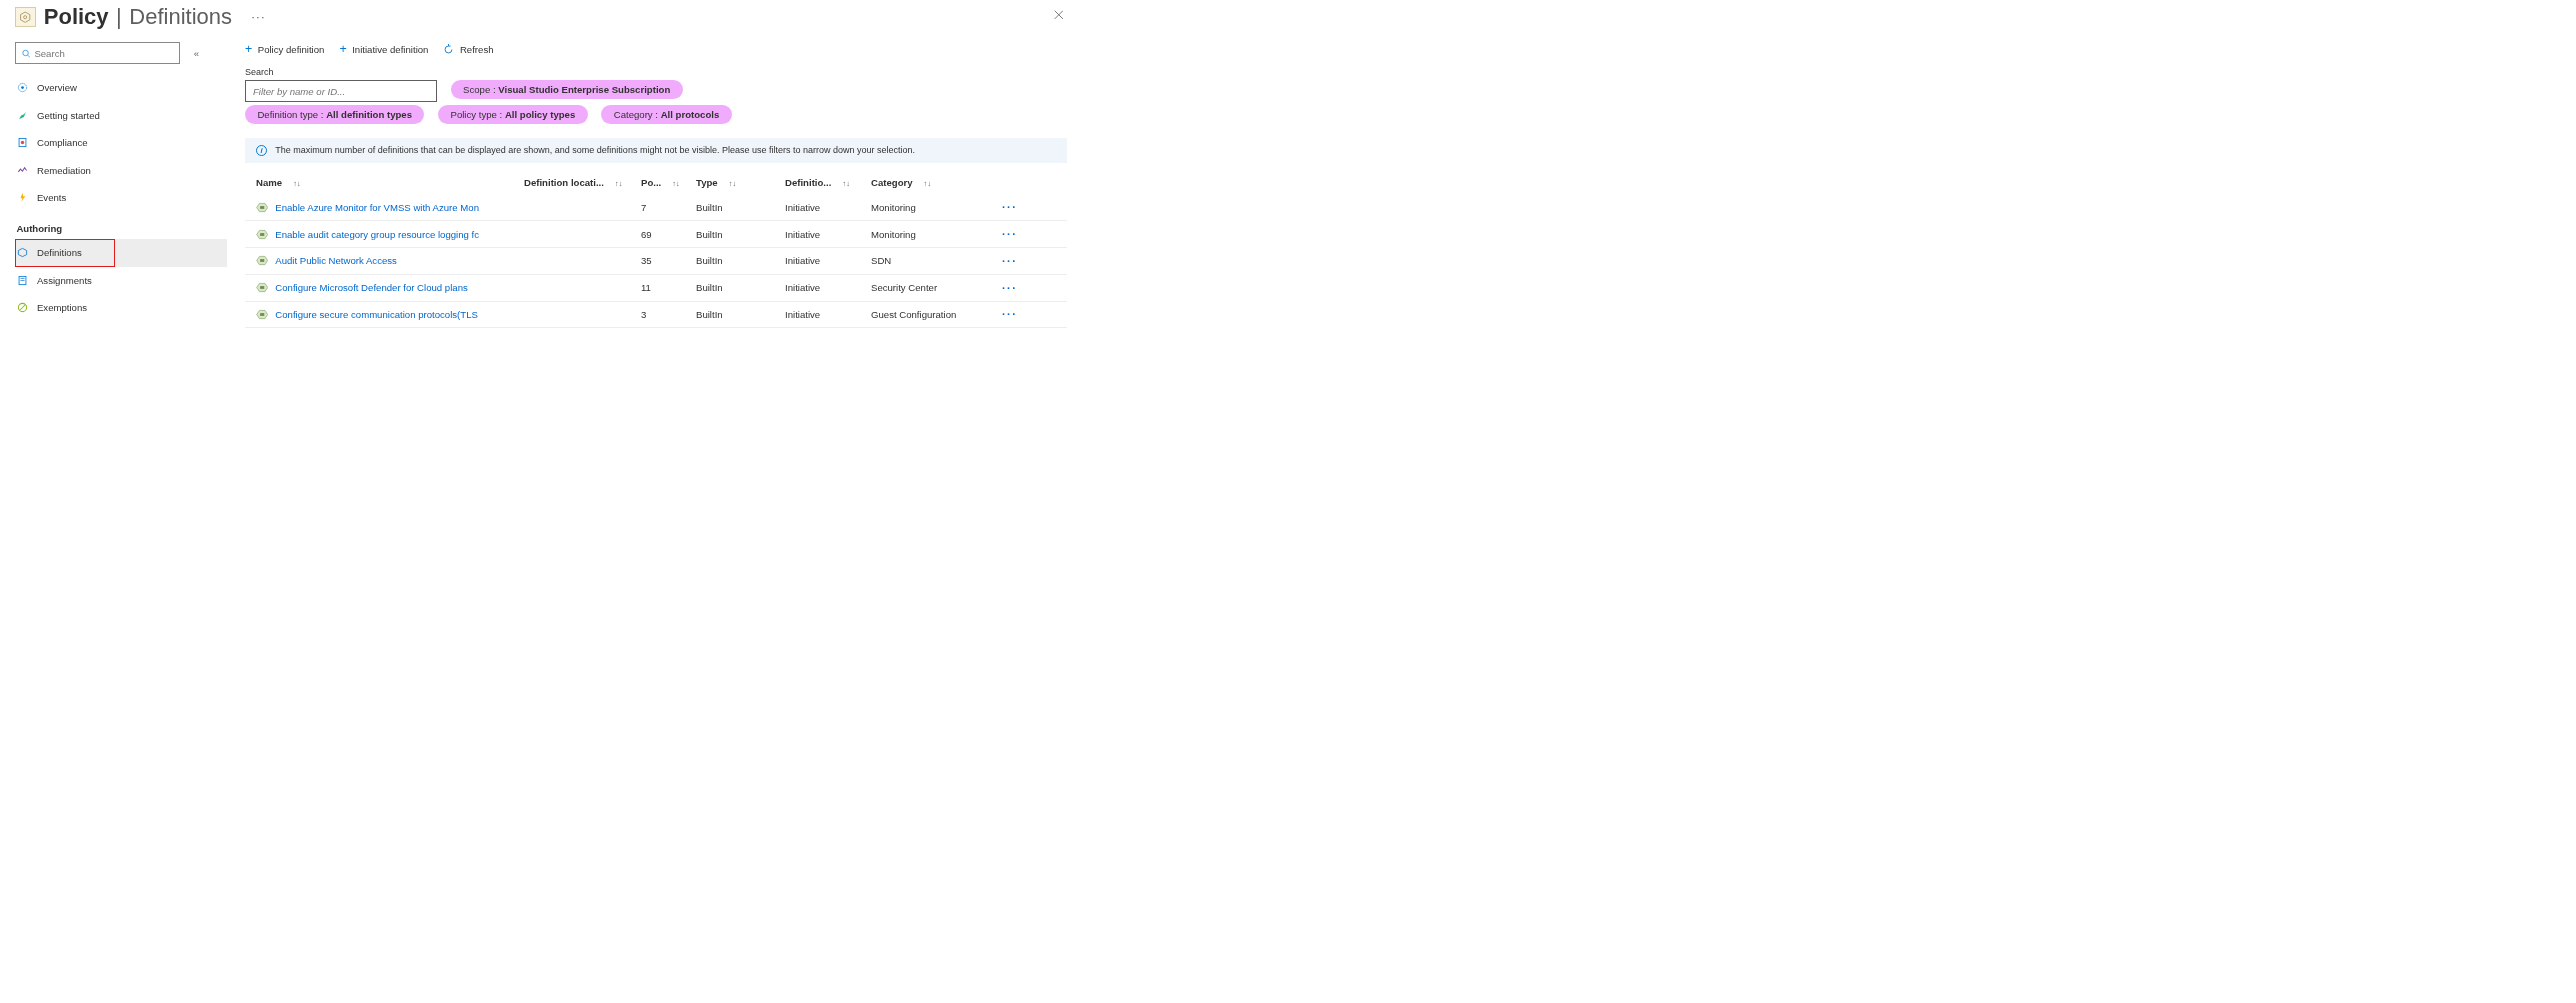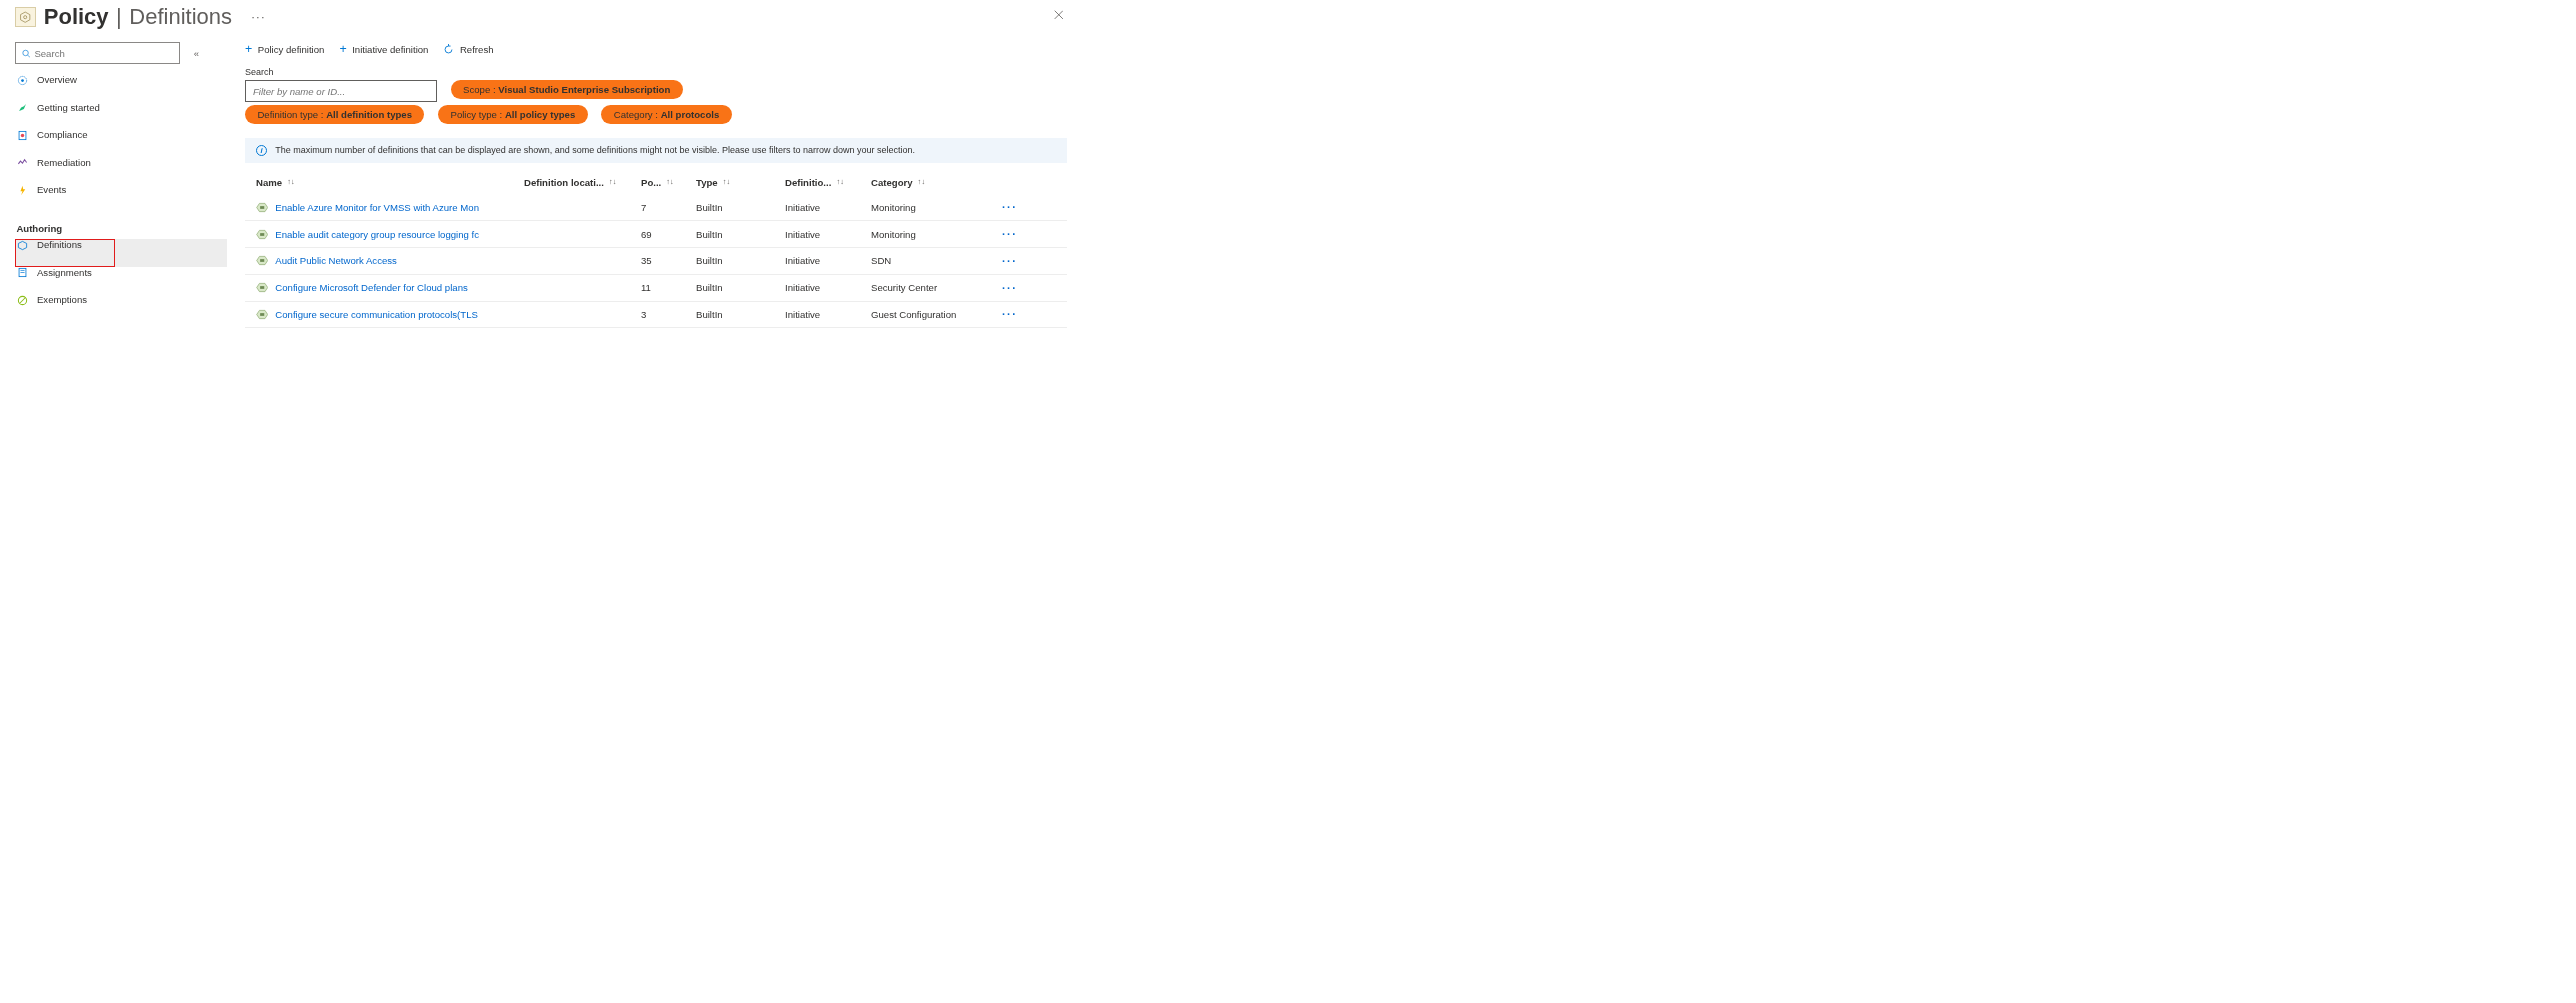--- a/index.html
+++ b/index.html
@@ -74,21 +74,21 @@
     color: #605e5c;
   }
   .search-box input {
     border: none; outline: none; width: 100%;
     font-size: 9.6px;
   }
   .collapse-chevron {
     color: #605e5c; font-size: 9.6px; cursor: pointer;
   }
   .nav-item {
-    display: flex; 
+    display: flex; align-items: center;
     height: 27.5px;
     padding-left: 1.4px;
     gap: 8.2px;
     font-size: 9.6px;
     cursor: pointer;
     width: 212px;
   }
   .nav-item .ico { width: 12.4px; height:12.4px; display:flex;align-items:center;justify-content:center; }
   .nav-item.selected {
     background: #ededed;
@@ -129,21 +129,21 @@
   .toolbar .tbtn .refresh { color:#0078d4; }
   .search-label { font-size:9px; color:#323130; margin-bottom:2.7px; }
   .filter-row { display:flex; gap:13.7px; align-items:flex-start; flex-wrap:wrap; margin-bottom:3px; }
   .filter-input {
     border:0.7px solid #605e5c; height:22px; width:192px;
     padding:0 6.9px; font-size:9.6px; color:#605e5c;
     font-style: italic;
   }
   .filter-input::placeholder { font-style: italic; color:#767676; }
   .pill {
-    background:#f97316;
+    background:#f0abfc;
     border-radius: 13.7px;
     padding: 4.1px 12.4px;
     font-size:9.6px;
     cursor: pointer;
     white-space: nowrap;
   }
   .pill .plabel { color:#323130; }
   .pill .pval { font-weight:600; color:#323130; }
   .pill-row2 { display:flex; gap:13.7px; margin-bottom:13.7px; flex-wrap:wrap; }
   .info-banner {
@@ -163,21 +163,21 @@
   .tbl { width:100%; }
   .thead, .trow {
     display:grid;
     grid-template-columns: 268px 117px 55px 89px 86px 131px 27.5px;
     align-items:center;
     padding: 6.9px 11px;
     border-bottom: 0.7px solid #ededed;
     font-size: 9.6px;
   }
   .thead { font-weight:600; border-bottom: none; padding-top:9.6px; padding-bottom:6.9px;}
-  .thead .th { display:flex; align-items:flex-start; gap:5px; cursor:pointer; white-space:nowrap; overflow:hidden; text-overflow:ellipsis;}
+  .thead .th { display:flex; align-items:flex-end; gap:11px; cursor:pointer; white-space:nowrap; overflow:hidden; text-overflow:ellipsis;}
   .sort { font-size:7.6px; color:#605e5c; }
   .trow .name { display:flex; align-items:center; gap:6.9px; }
   .trow .name a { color:#0066cc; text-decoration:none; }
   .trow .dots3 { color:#0066cc; letter-spacing:1.4px; font-weight:700; cursor:pointer; font-size:11px;}
   .hex-icon {
     width:12.4px;height:11px;display:inline-flex;align-items:center;justify-content:center;
   }
   
   svg { display:block; }
 </style>

